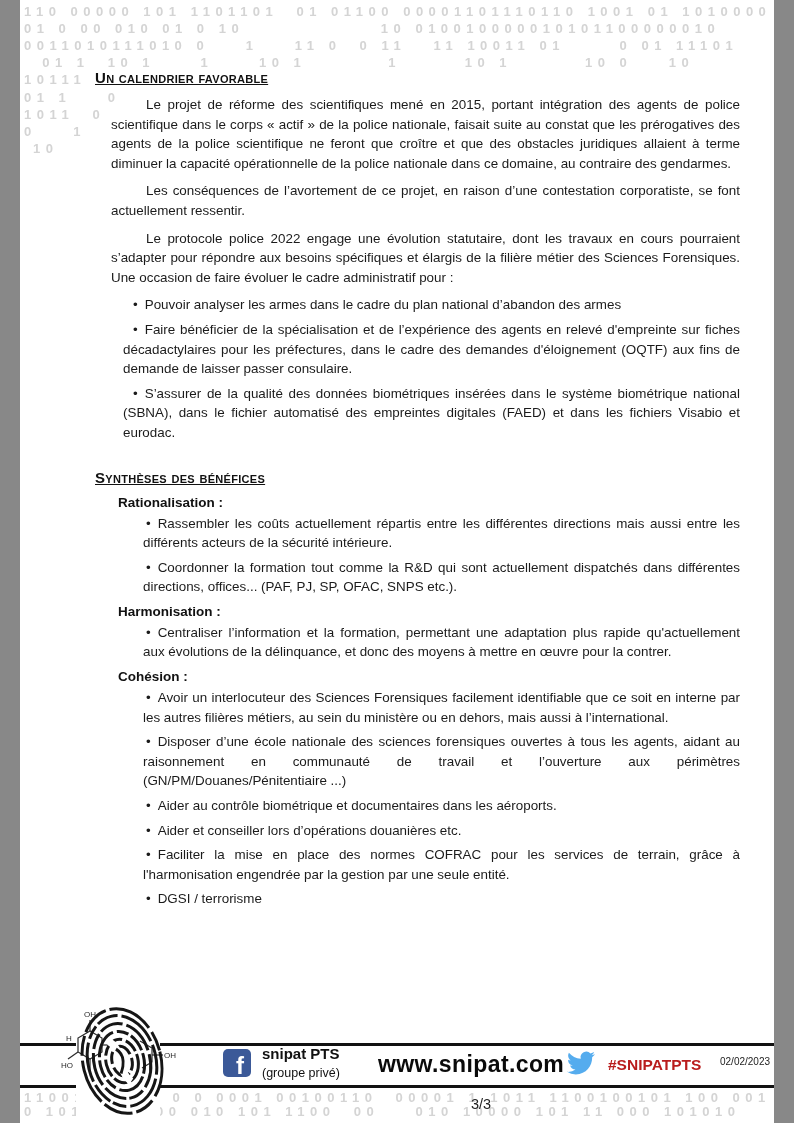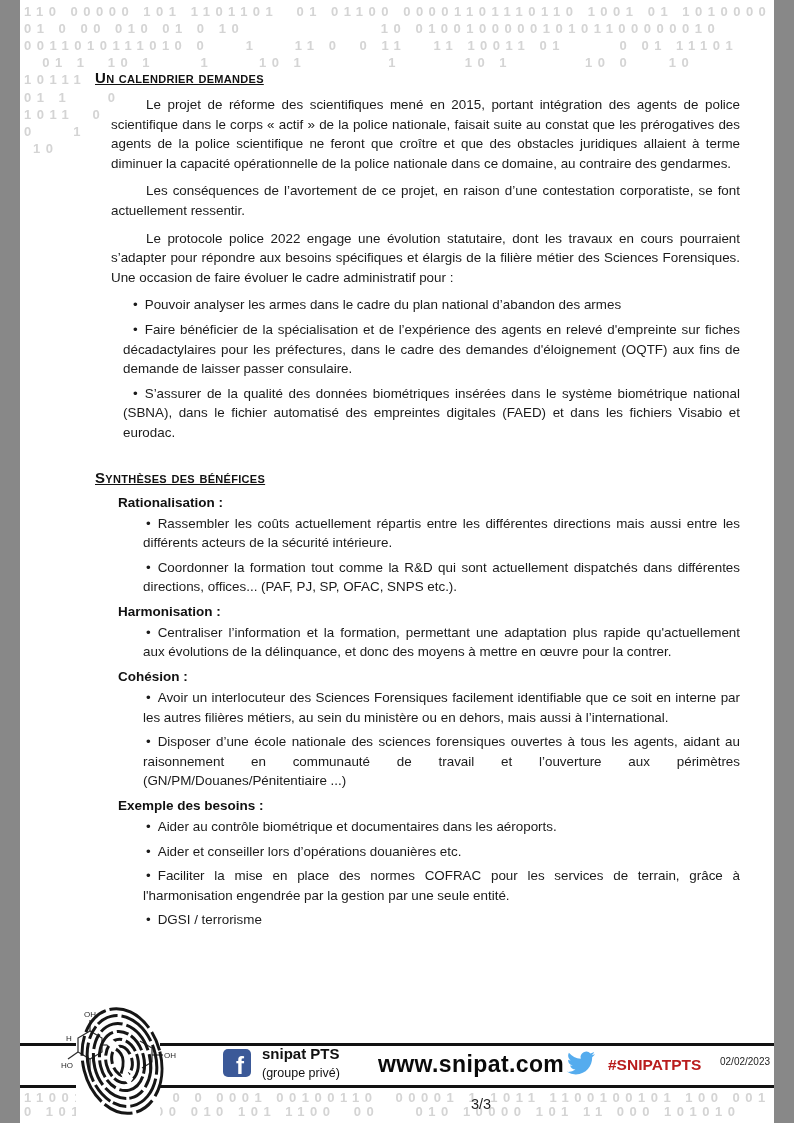--- a/index.html
+++ b/index.html
@@ -71,21 +71,21 @@
     <div class="drow" style="top:72px">10111</div>
     <div class="drow" style="top:90px">01 1    0</div>
     <div class="drow" style="top:107px">1011  0</div>
     <div class="drow" style="top:124px">0    1</div>
     <div class="drow" style="top:141px"> 10</div>
     <div class="drow" style="top:1090px">110010        0 0 0001 00100110  00001 1 1011 1100100101 100 001 1</div>
     <div class="drow" style="top:1104px">0 10101100 00 010 101 1100  00    010 10000 101 11 000 101010</div>
   </div>
 
   <div class="content">
-    <h1>Un calendrier demandes</h1>
+    <h1>Un calendrier favorable</h1>
 
     <p class="para">Le projet de réforme des scientifiques mené en 2015, portant intégration des agents de police scientifique dans le corps « actif » de la police nationale, faisait suite au constat que les prérogatives des agents de la police scientifique ne feront que croître et que des obstacles juridiques allaient à terme diminuer la capacité opérationnelle de la police nationale dans ce domaine, au contraire des gendarmes.</p>
     <p class="para">Les conséquences de l’avortement de ce projet, en raison d’une contestation corporatiste, se font actuellement ressentir.</p>
     <p class="para">Le protocole police 2022 engage une évolution statutaire, dont les travaux en cours pourraient s’adapter pour répondre aux besoins spécifiques et élargis de la filière métier des Sciences Forensiques. Une occasion de faire évoluer le cadre administratif pour :</p>
 
     <p class="bullet b1">Pouvoir analyser les armes dans le cadre du plan national d’abandon des armes</p>
     <p class="bullet b1">Faire bénéficier de la spécialisation et de l’expérience des agents en relevé d'empreinte sur fiches décadactylaires pour les préfectures, dans le cadre des demandes d'éloignement (OQTF) aux fins de demande de laisser passer consulaire.</p>
     <p class="bullet b1">S’assurer de la qualité des données biométriques insérées dans le système biométrique national (SBNA), dans le fichier automatisé des empreintes digitales (FAED) et dans les fichiers Visabio et eurodac.</p>
 
     <h1 class="mt">Synthèses des bénéfices</h1>
@@ -94,21 +94,20 @@
     <p class="bullet b2">Rassembler les coûts actuellement répartis entre les différentes directions mais aussi entre les différents acteurs de la sécurité intérieure.</p>
     <p class="bullet b2">Coordonner la formation tout comme la R&amp;D qui sont actuellement dispatchés dans différentes directions, offices... (PAF, PJ, SP, OFAC, SNPS etc.).</p>
 
     <h2>Harmonisation :</h2>
     <p class="bullet b2">Centraliser l’information et la formation, permettant une adaptation plus rapide qu'actuellement aux évolutions de la délinquance, et donc des moyens à mettre en œuvre pour la contrer.</p>
 
     <h2>Cohésion :</h2>
     <p class="bullet b2">Avoir un interlocuteur des Sciences Forensiques facilement identifiable que ce soit en interne par les autres filières métiers, au sein du ministère ou en dehors, mais aussi à l’international.</p>
     <p class="bullet b2">Disposer d’une école nationale des sciences forensiques ouvertes à tous les agents, aidant au raisonnement en communauté de travail et l’ouverture aux périmètres (GN/PM/Douanes/Pénitentiaire ...)</p>
 
-    <h2>Exemple des besoins :</h2>
     <p class="bullet b2">Aider au contrôle biométrique et documentaires dans les aéroports.</p>
     <p class="bullet b2">Aider et conseiller lors d’opérations douanières etc.</p>
     <p class="bullet b2">Faciliter la mise en place des normes COFRAC pour les services de terrain, grâce à l'harmonisation engendrée par la gestion par une seule entité.</p>
     <p class="bullet b2">DGSI / terrorisme</p>
   </div>
 
   <div class="rule top"></div>
   <div class="rule bottom"></div>
 
   <svg class="logo" viewBox="0 0 122 121" aria-hidden="true">

